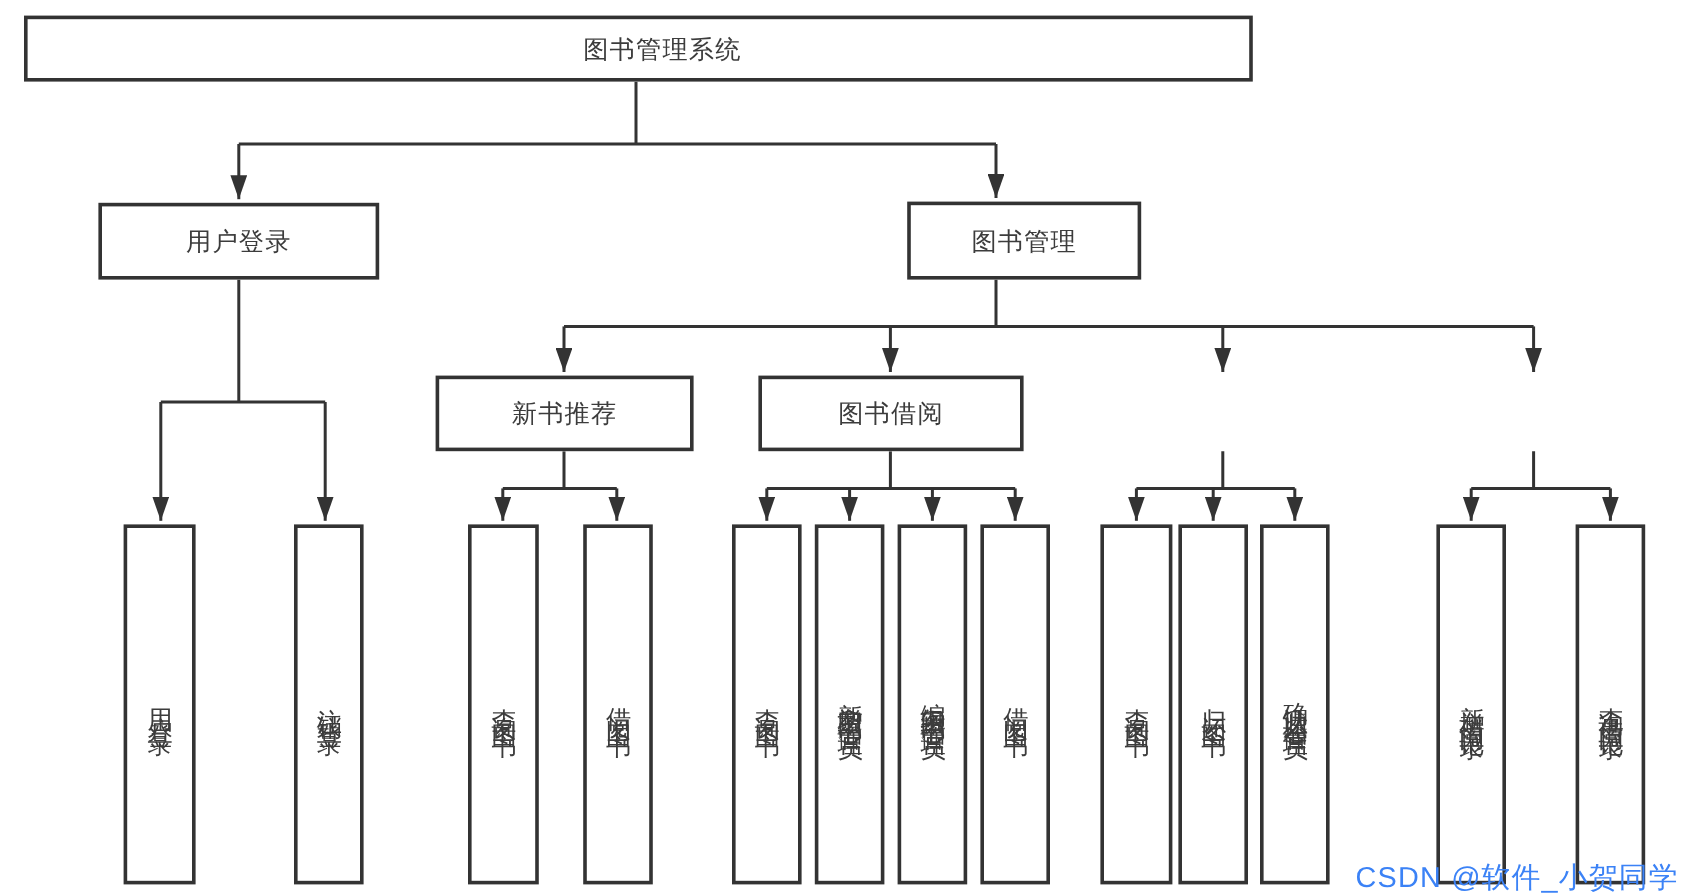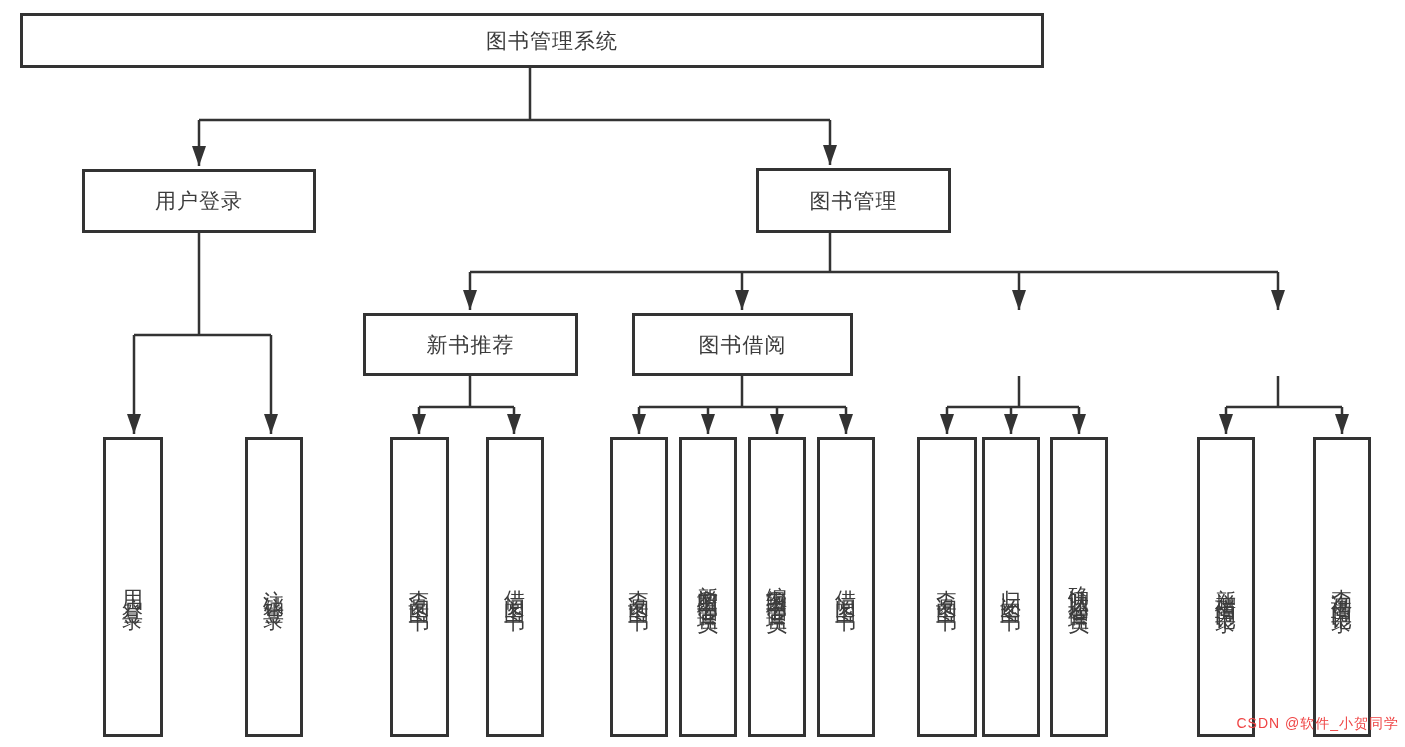--- a/index.html
+++ b/index.html
@@ -46,22 +46,22 @@
     color: #3c3c3c;
     font-size: 21px;
     letter-spacing: 7px;
     line-height: 1;
     z-index: 2;
   }
   #watermark {
     position: absolute;
     right: 6px;
     top: 715px;
-    font-size: 14px;
-    color: #ef4444;
+    font-size: 24px;
+    color: #3b82f6;
     letter-spacing: 1px;
     z-index: 3;
     white-space: nowrap;
   }
 </style>
 </head>
 <body>
 
 <div id="canvas">
 

